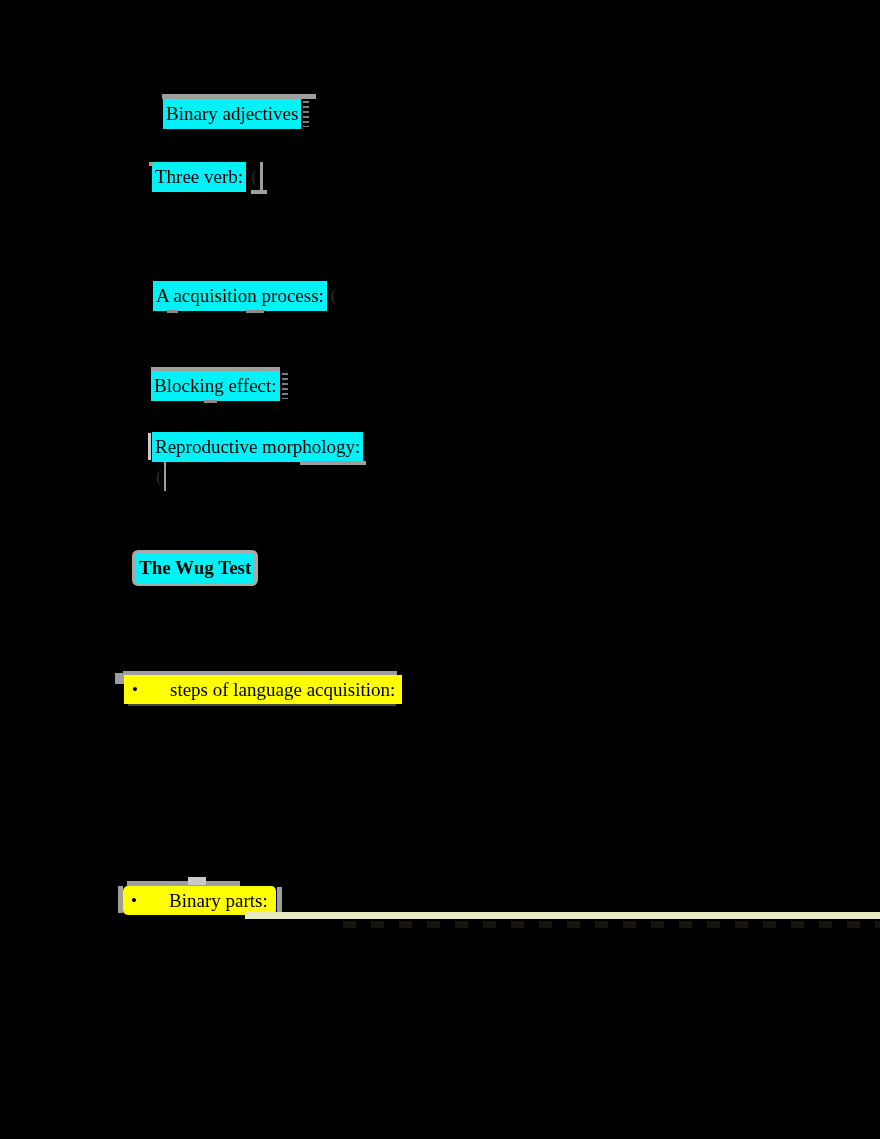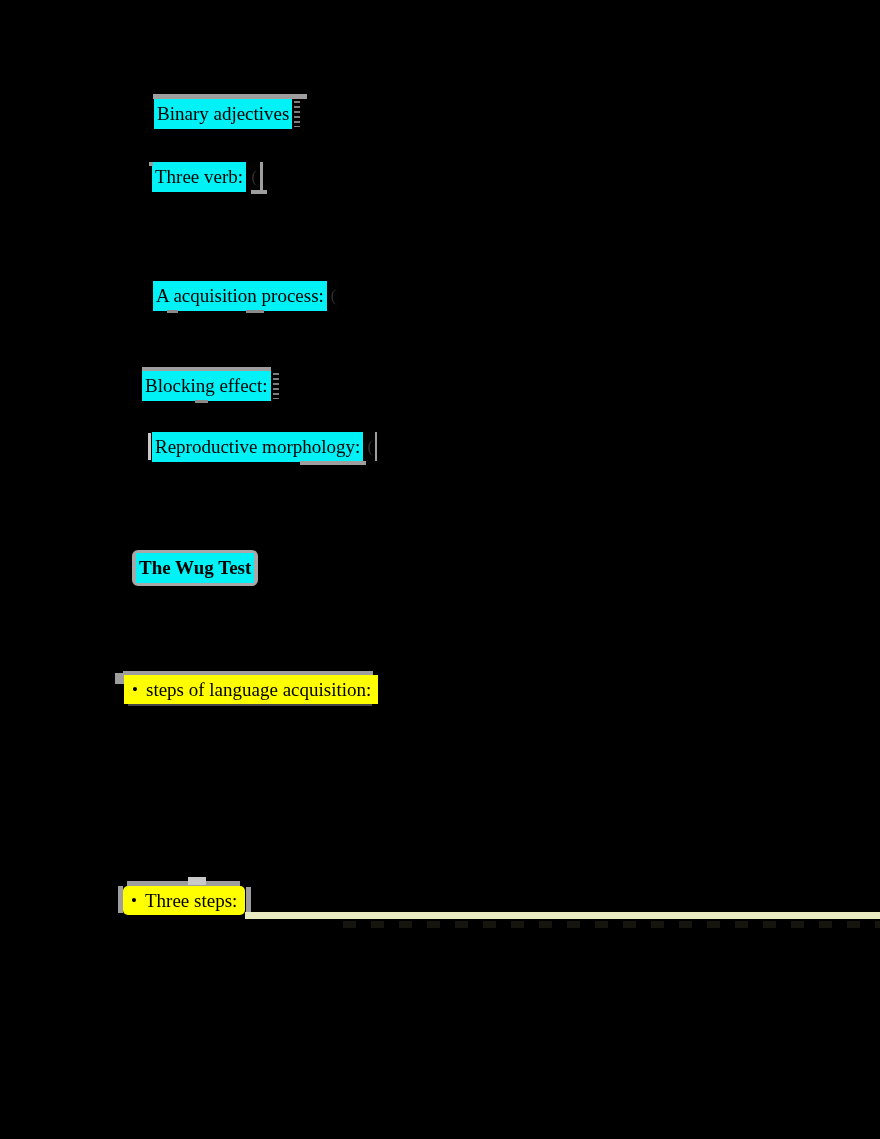--- a/index.html
+++ b/index.html
@@ -17,21 +17,21 @@
     display:inline-flex;align-items:center;
     height:30px;line-height:30px;
     padding:0 3px;
     font-size:19px;
     white-space:nowrap;
   }
   .cyan{background:#00f2f6;}
   .yellow{background:#ffff00;height:29px;line-height:29px;padding:0 7px 0 8px;}
   .bold{font-weight:bold;}
   .marker{display:inline-block;width:10px;font-size:17px;}
-  .btxt{margin-left:4px;}
+  .btxt{margin-left:28px;}
   
   .art{position:absolute;background:#9e9e9e;}
   .art.light{background:#c9c9c9;}
   .art.dim{background:#8a8a8a;}
   .art.dark{background:#464646;}
   
   .mark-dots{
     width:6px;height:26px;margin:2px 0 0 2px;
     background:repeating-linear-gradient(to bottom,#7d7d7d 0 2px,#000 2px 5px);
   }
@@ -53,21 +53,21 @@
   .dash-row{
     position:absolute;left:343px;top:921px;width:537px;height:7px;
     background:repeating-linear-gradient(to right,#15150e 0 13px,transparent 13px 28px);
   }
 </style>
 </head>
 <body>
 
 <div class="page">
 
-  <div class="line" style="left:154px;top:99px;">
+  <div class="line" style="left:163px;top:99px;">
     <span class="hl cyan">
       <span class="art" style="left:-1px;top:-5px;width:calc(100% + 16px);height:5px;"></span>
       <span>Binary adjectives</span>
     </span>
     <span class="mark-dots"></span>
   </div>
 
   <div class="line" style="left:152px;top:162px;">
     <span class="hl cyan">
       <span class="art" style="left:-3px;top:0;width:4px;height:4px;"></span>
@@ -79,30 +79,30 @@
 
   <div class="line" style="left:153px;top:281px;">
     <span class="hl cyan">
       <span>A acquisition process:</span>
       <span class="art dim" style="left:14px;top:29px;width:11px;height:3px;"></span>
       <span class="art dim" style="left:93px;top:29px;width:18px;height:3px;"></span>
     </span>
     <span class="mark-box" style="width:9px;">(</span>
   </div>
 
-  <div class="line" style="left:142px;top:371px;">
+  <div class="line" style="left:151px;top:371px;">
     <span class="hl cyan">
       <span class="art" style="left:0;top:-4px;width:100%;height:4px;"></span>
       <span>Blocking effect:</span>
       <span class="art dim" style="left:53px;top:29px;width:13px;height:3px;"></span>
     </span>
     <span class="mark-dots"></span>
   </div>
 
-  <div class="line" style="left:152px;top:432px;">
+  <div class="line" style="left:152px;top:432px;flex-direction:column;">
     <span class="hl cyan">
       <span class="art light" style="left:-4px;top:1px;width:3px;height:27px;"></span>
       <span>Reproductive morphology:</span>
       <span class="art" style="left:148px;top:29px;width:66px;height:4px;"></span>
     </span>
     <span class="mark-box thin-edge">(</span>
   </div>
 
   <div class="frame" style="left:96px;top:550px;margin-left:36px;">
     <span class="hl cyan bold">
@@ -120,21 +120,21 @@
     </span>
   </div>
 
   <div class="line" style="left:123px;top:886px;">
     <span class="hl yellow" style="border-radius:5px;padding:0 8px;">
       <span class="art" style="left:-5px;top:0;width:5px;height:27px;"></span>
       <span class="art" style="left:4px;top:-5px;width:113px;height:5px;"></span>
       <span class="art light" style="left:65px;top:-9px;width:18px;height:8px;"></span>
       <span class="art" style="right:-6px;top:1px;width:5px;height:25px;"></span>
       <span class="marker">•</span>
-      <span class="btxt">Three steps:</span>
+      <span class="btxt">Binary parts:</span>
     </span>
   </div>
 
   <div class="pale-strip"></div>
 
   <div class="dash-row"></div>
 
 </div>
 
 </body></html>

